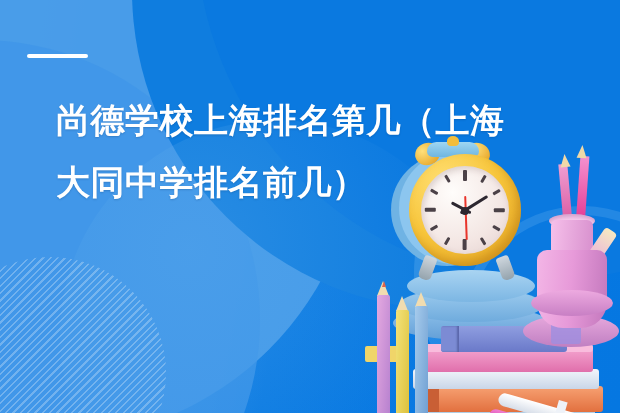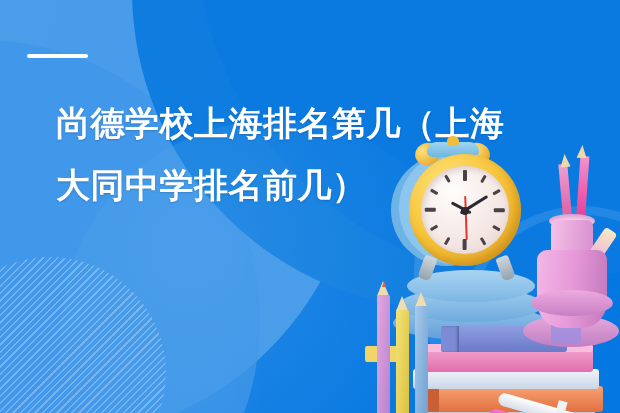--- a/index.html
+++ b/index.html
@@ -5,21 +5,21 @@
   html, body {
     margin: 0;
     padding: 0;
     background: #ffffff;
   }
   #banner {
     position: relative;
     width: 620px;
     height: 413px;
     overflow: hidden;
-    font-family: Liberation Sans, sans-serif;
+    font-family: Liberation Mono, monospace;
     background: #b91c1c;
   }
 
   
   .bg-base {
     position: absolute;
     inset: 0;
     background: linear-gradient(100deg, #3f96e8 0%, #2f8ce6 22%, #0a7ae2 48%, #0577e1 100%);
   }
   

